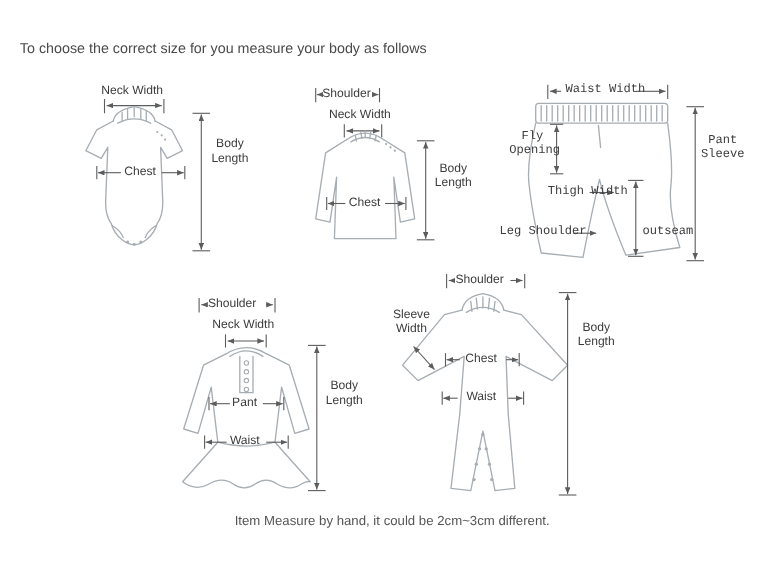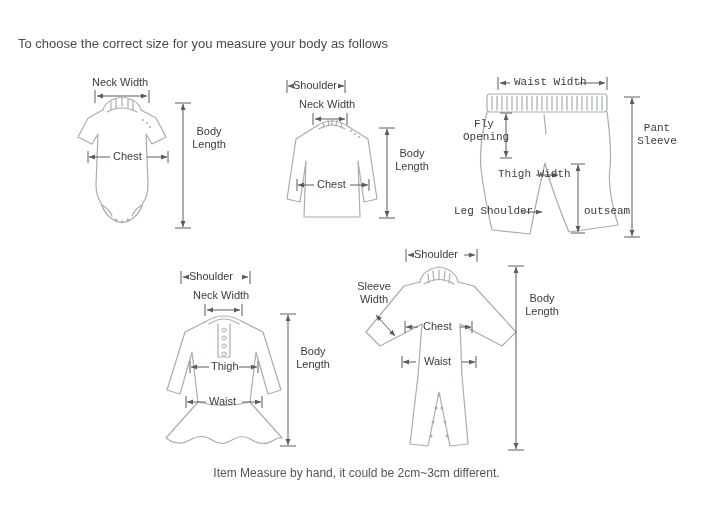--- a/index.html
+++ b/index.html
@@ -202,21 +202,21 @@
         <line x1="82" y1="140" x2="101" y2="140" marker-end="url(#ad)"></line>
       </g>
       <g class="d">
         <line x1="120" y1="52" x2="136" y2="52"></line>
         <line x1="120" y1="184" x2="136" y2="184"></line>
         <line x1="128" y1="53" x2="128" y2="183" marker-start="url(#ad)" marker-end="url(#ad)"></line>
       </g>
     </svg>
     <span class="lbl" style="left:29px; top:8px;">Shoulder</span>
     <span class="lbl" style="left:33px; top:27px;">Neck Width</span>
-    <span class="lbl" style="left:51px; top:98px;">Thigh</span>
+    <span class="lbl" style="left:51px; top:98px;">Pant</span>
     <span class="lbl" style="left:49px; top:133px;">Waist</span>
     <span class="lbl two" style="left:132px; top:83px; width:42px;">Body Length</span>
   </div>
 
   <div class="diagram" style="left:348px; top:244px; width:216px; height:215px;">
     <svg width="216" height="215" viewBox="0 0 216 215">
       <defs>
         <marker id="ar" markerWidth="8" markerHeight="8" refX="6" refY="2.5" orient="auto-start-reverse" markerUnits="userSpaceOnUse">
           <path d="M0,0L6,2.5L0,5Z" fill="#5c5c5c"></path>
         </marker>

